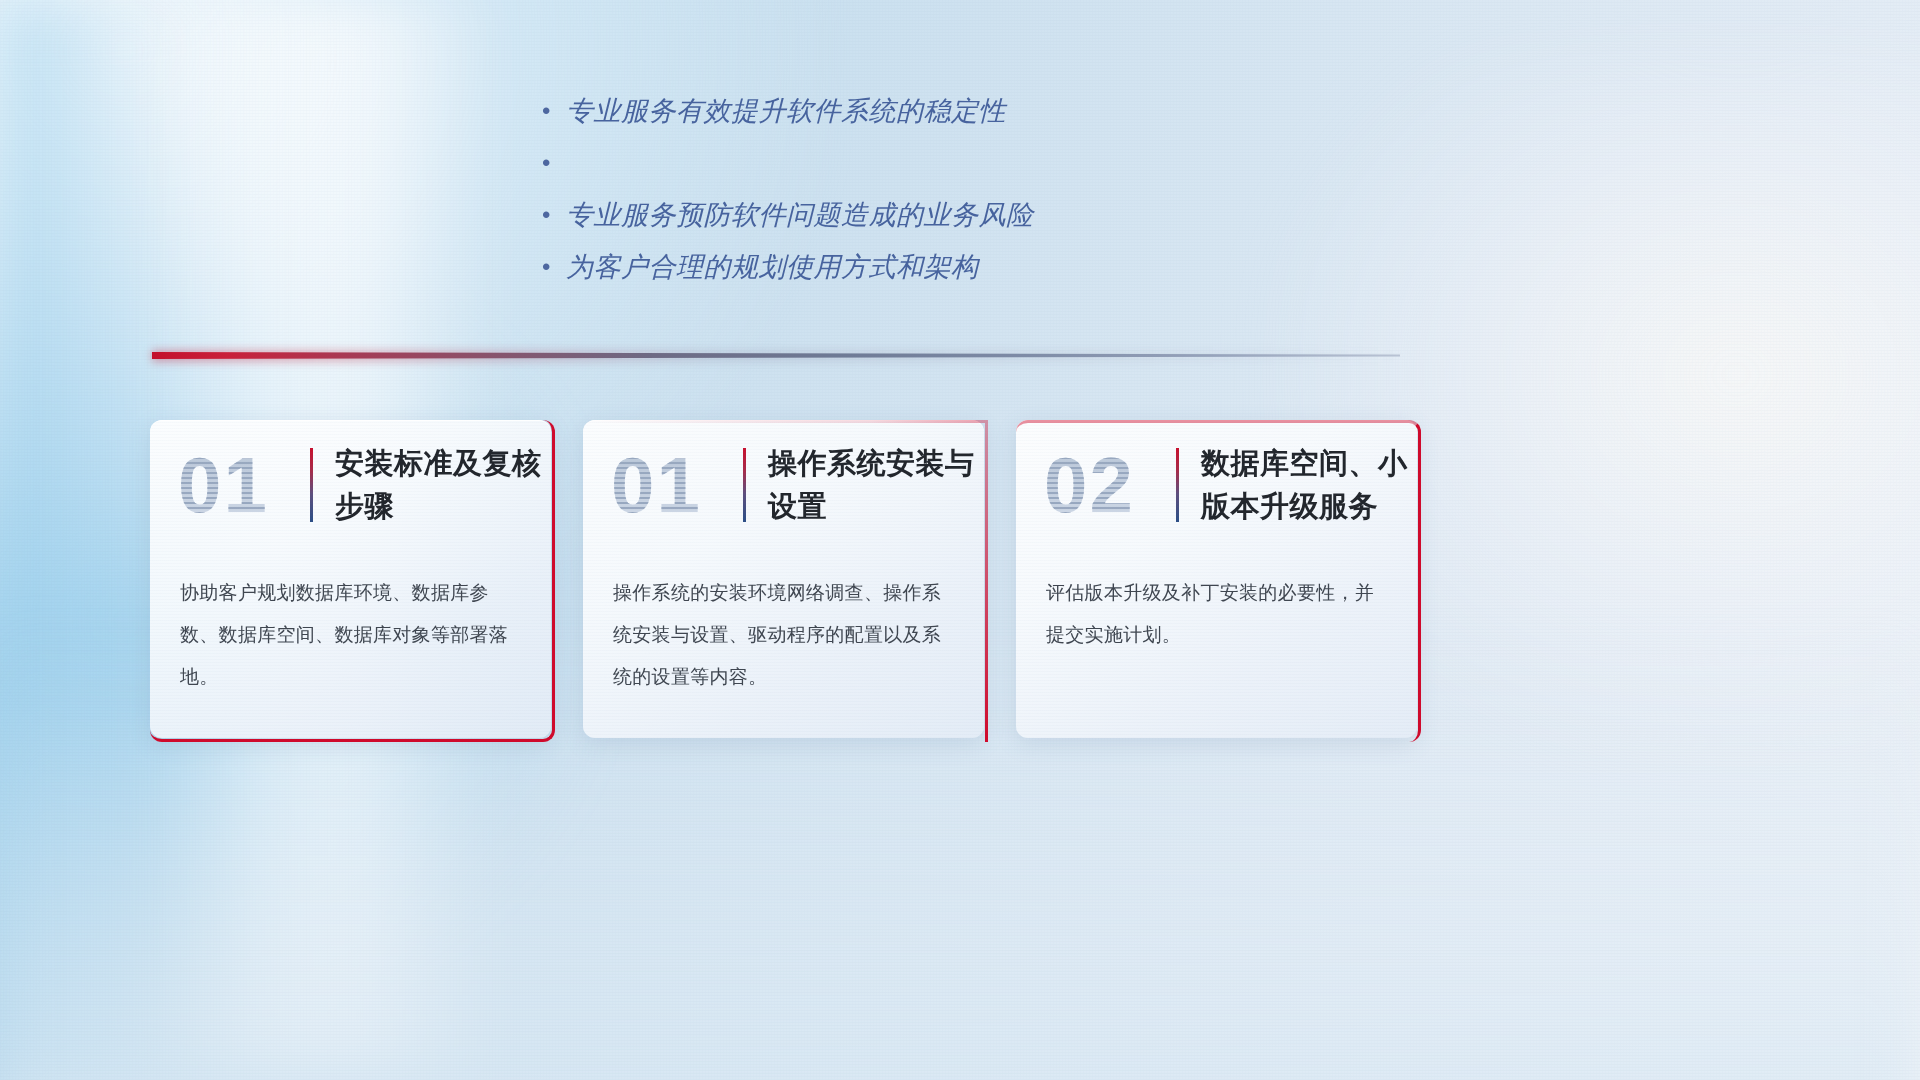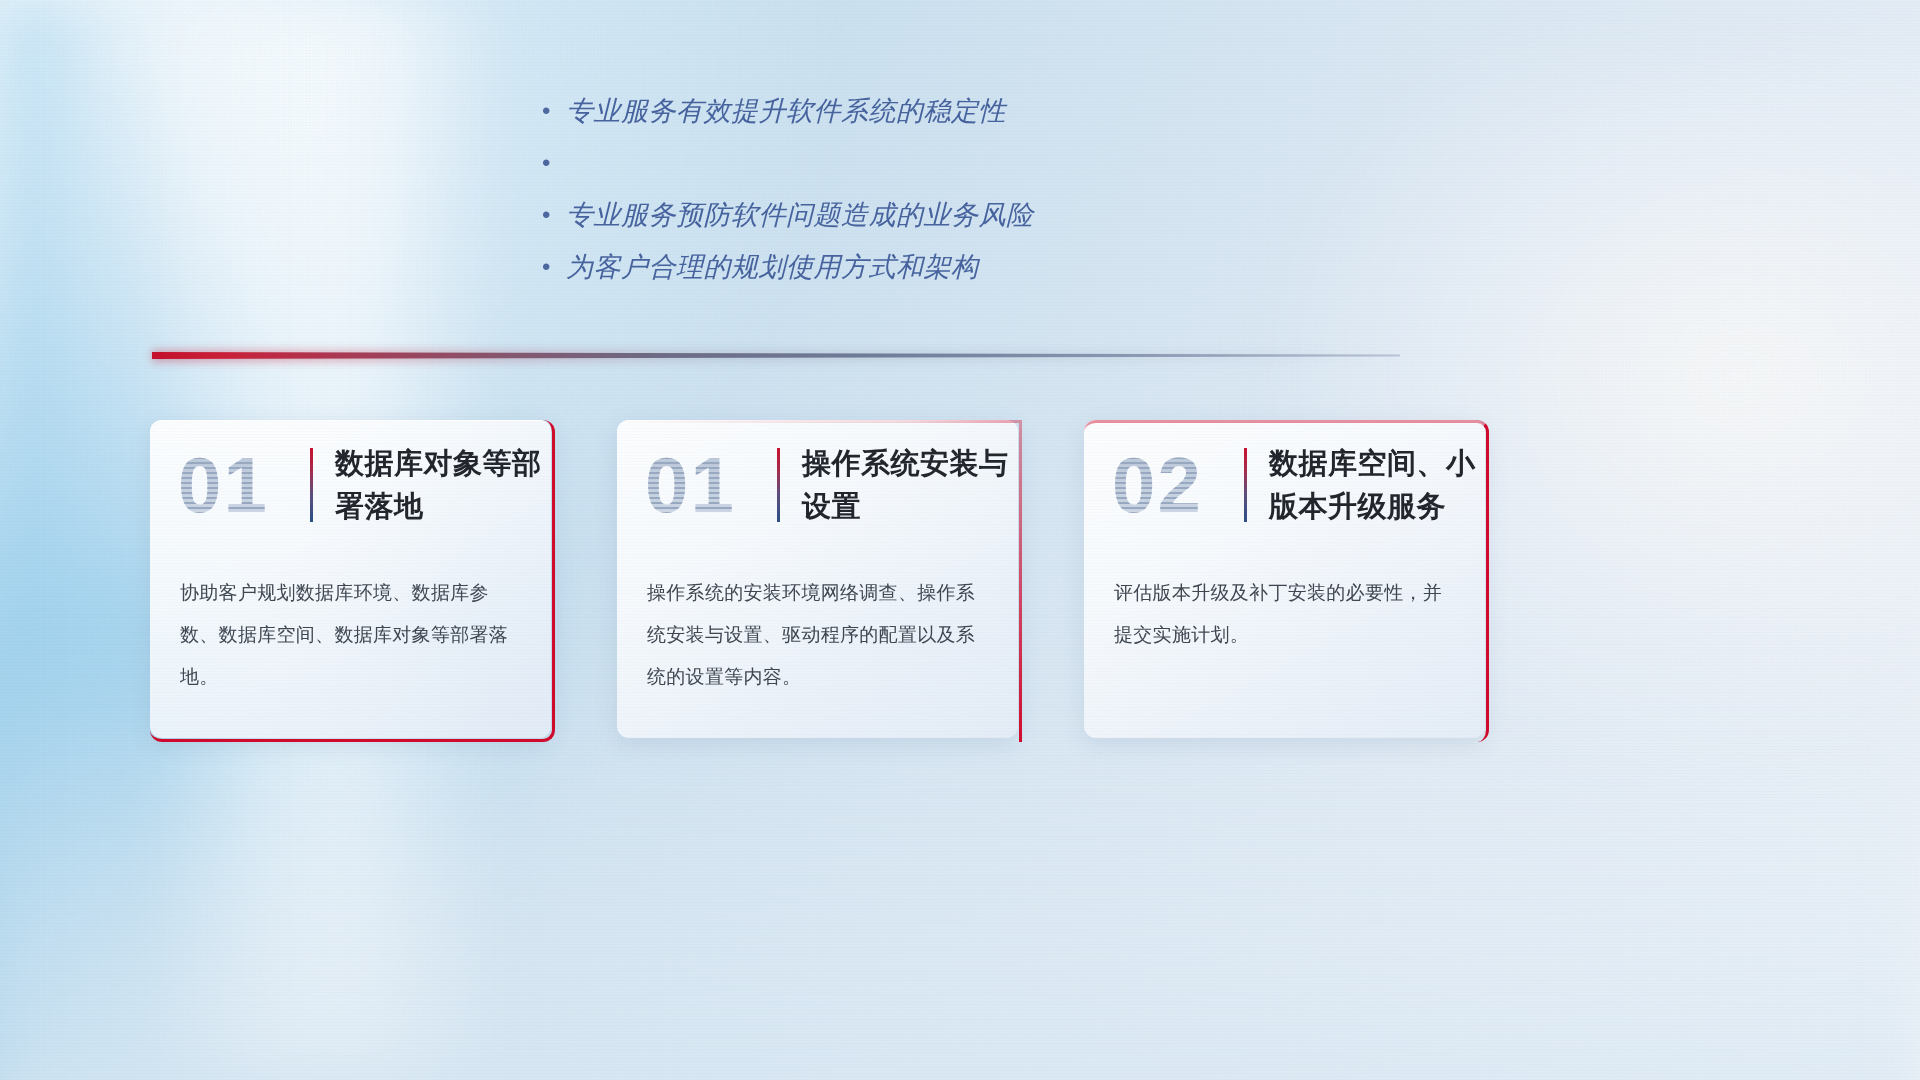--- a/index.html
+++ b/index.html
@@ -109,21 +109,21 @@
   .divider-glow {
     position:absolute; left:0; top:2px; width:100%; height:12px;
     background:linear-gradient(90deg, rgba(200,16,46,.35) 0%, rgba(120,110,140,.18) 45%, rgba(180,195,215,0) 100%);
     filter:blur(4px);
   }
 
   
   #cards {
     position:absolute; left:150px; top:420px;
     width:1450px; height:322px;
-    display:flex; gap:62px;
+    display:flex; gap:28px;
   }
   .card {
     position:relative;
     width:405px; height:322px;
     border-radius:12px;
   }
   .card-accent {
     position:absolute; inset:0;
     border-radius:12px;
     background:transparent;
@@ -241,21 +241,21 @@
   <div class="divider-line"></div>
 </div>
 
 <div id="cards">
 
   <div class="card v1">
     <div class="card-surface">
       <div class="card-head">
         <div class="card-number">01</div>
         <div class="card-rule"></div>
-        <div class="card-title">数据库对象等部署落地</div>
+        <div class="card-title">安装标准及复核步骤</div>
       </div>
       <div class="card-body">协助客户规划数据库环境、数据库参数、数据库空间、数据库对象等部署落地。</div>
     </div>
     <div class="card-accent"></div>
   </div>
 
   <div class="card v2">
     <div class="card-surface">
       <div class="card-head">
         <div class="card-number">01</div>

